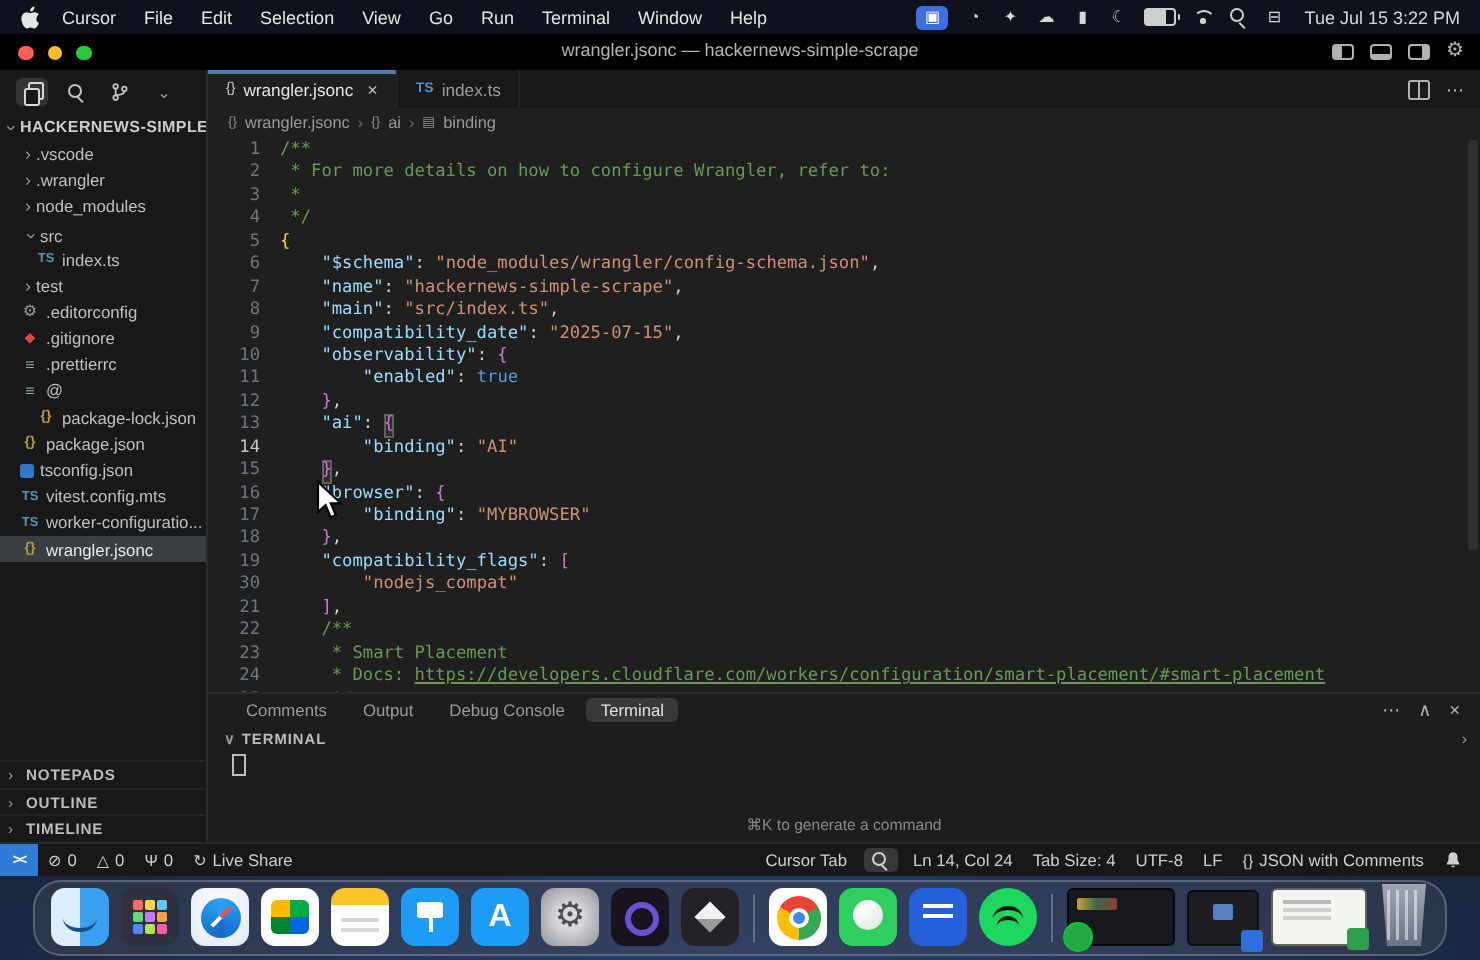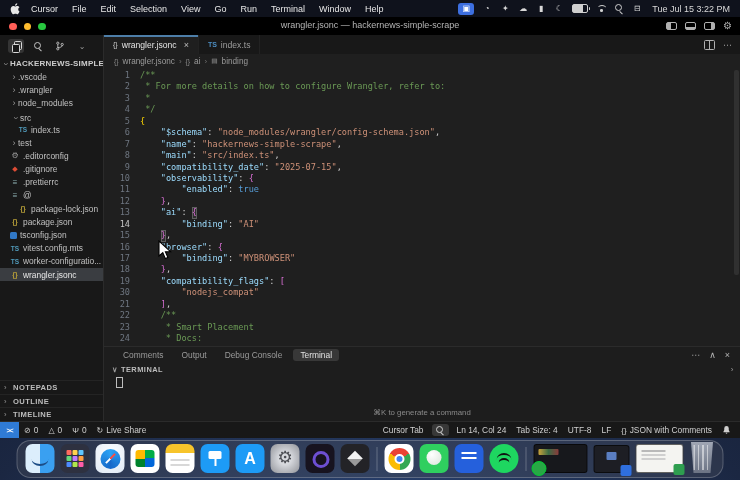--- a/index.html
+++ b/index.html
@@ -363,21 +363,21 @@
           <div class="code-line current"><span class="ln">14</span><span class="tok-w">        </span><span class="tok-k">"binding"</span><span class="tok-w">: </span><span class="tok-s">"AI"</span></div>
           <div class="code-line"><span class="ln">15</span><span class="tok-w">    </span><span class="tok-b2m">}</span><span class="tok-w">,</span></div>
           <div class="code-line"><span class="ln">16</span><span class="tok-w">    </span><span class="tok-k">"browser"</span><span class="tok-w">: </span><span class="tok-b2">{</span></div>
           <div class="code-line"><span class="ln">17</span><span class="tok-w">        </span><span class="tok-k">"binding"</span><span class="tok-w">: </span><span class="tok-s">"MYBROWSER"</span></div>
           <div class="code-line"><span class="ln">18</span><span class="tok-w">    </span><span class="tok-b2">}</span><span class="tok-w">,</span></div>
           <div class="code-line"><span class="ln">19</span><span class="tok-w">    </span><span class="tok-k">"compatibility_flags"</span><span class="tok-w">: </span><span class="tok-b2">[</span></div>
           <div class="code-line"><span class="ln">30</span><span class="tok-w">        </span><span class="tok-s">"nodejs_compat"</span></div>
           <div class="code-line"><span class="ln">21</span><span class="tok-w">    </span><span class="tok-b2">]</span><span class="tok-w">,</span></div>
           <div class="code-line"><span class="ln">22</span><span class="tok-c">    /**</span></div>
           <div class="code-line"><span class="ln">23</span><span class="tok-c">     * Smart Placement</span></div>
-          <div class="code-line"><span class="ln">24</span><span class="tok-c">     * Docs: </span></div>
+          <div class="code-line"><span class="ln">24</span><span class="tok-c">     * Docs: </span><span class="tok-cu">https://developers.cloudflare.com/workers/configuration/smart-placement/#smart-placement</span></div>
           <div class="code-line"><span class="ln">25</span><span class="tok-c">     */</span></div>
         </div>
       <div id="editor-scrollbar"></div>
     </div>
 
     <div id="panel">
       <div id="panel-tabs">
         <span id="panel-tabs-holder" style="display:flex;gap:4px;">
             <span class="panel-tab">Comments</span>
             <span class="panel-tab">Output</span>

